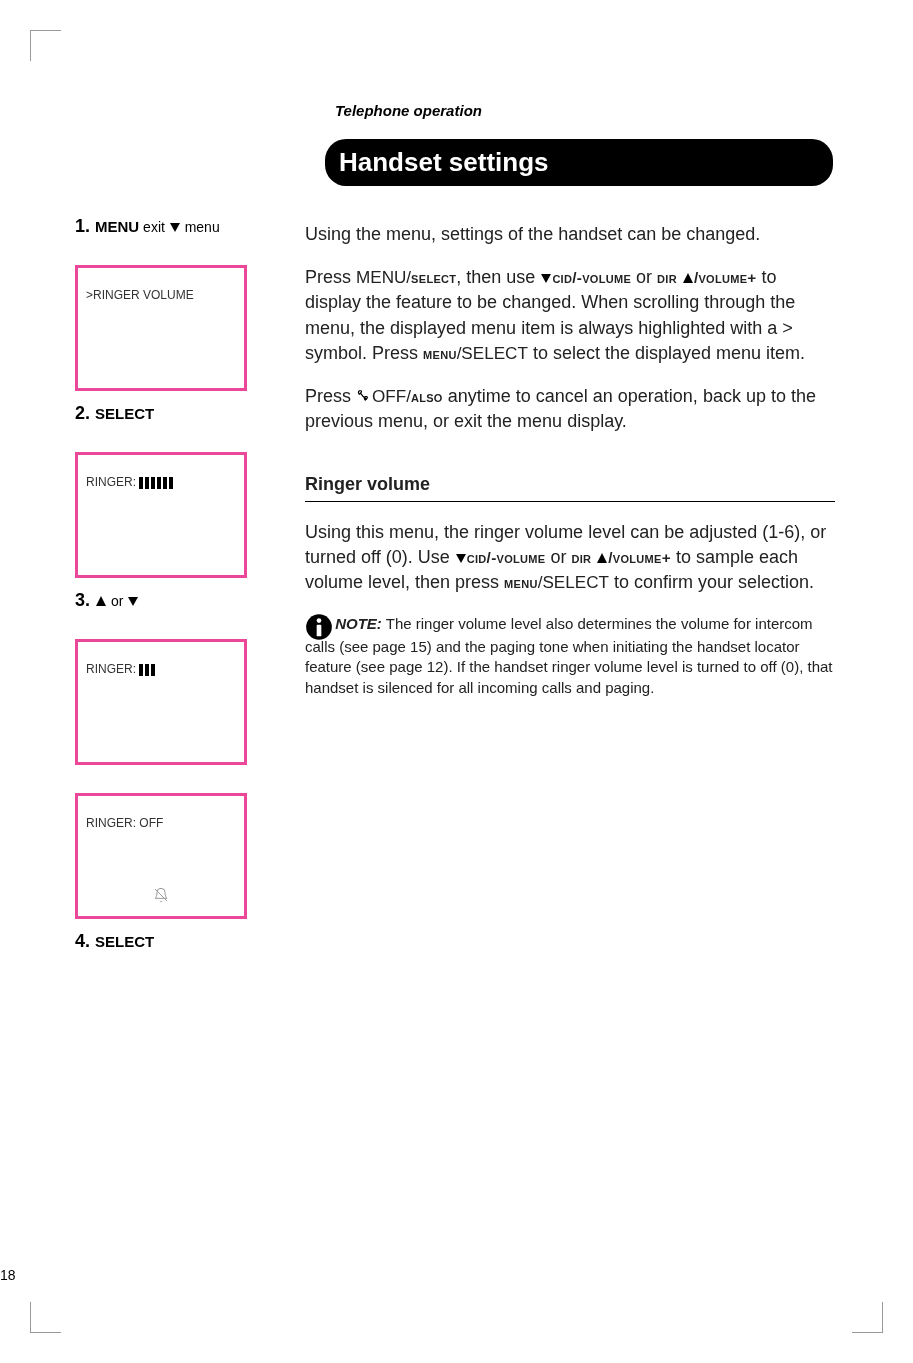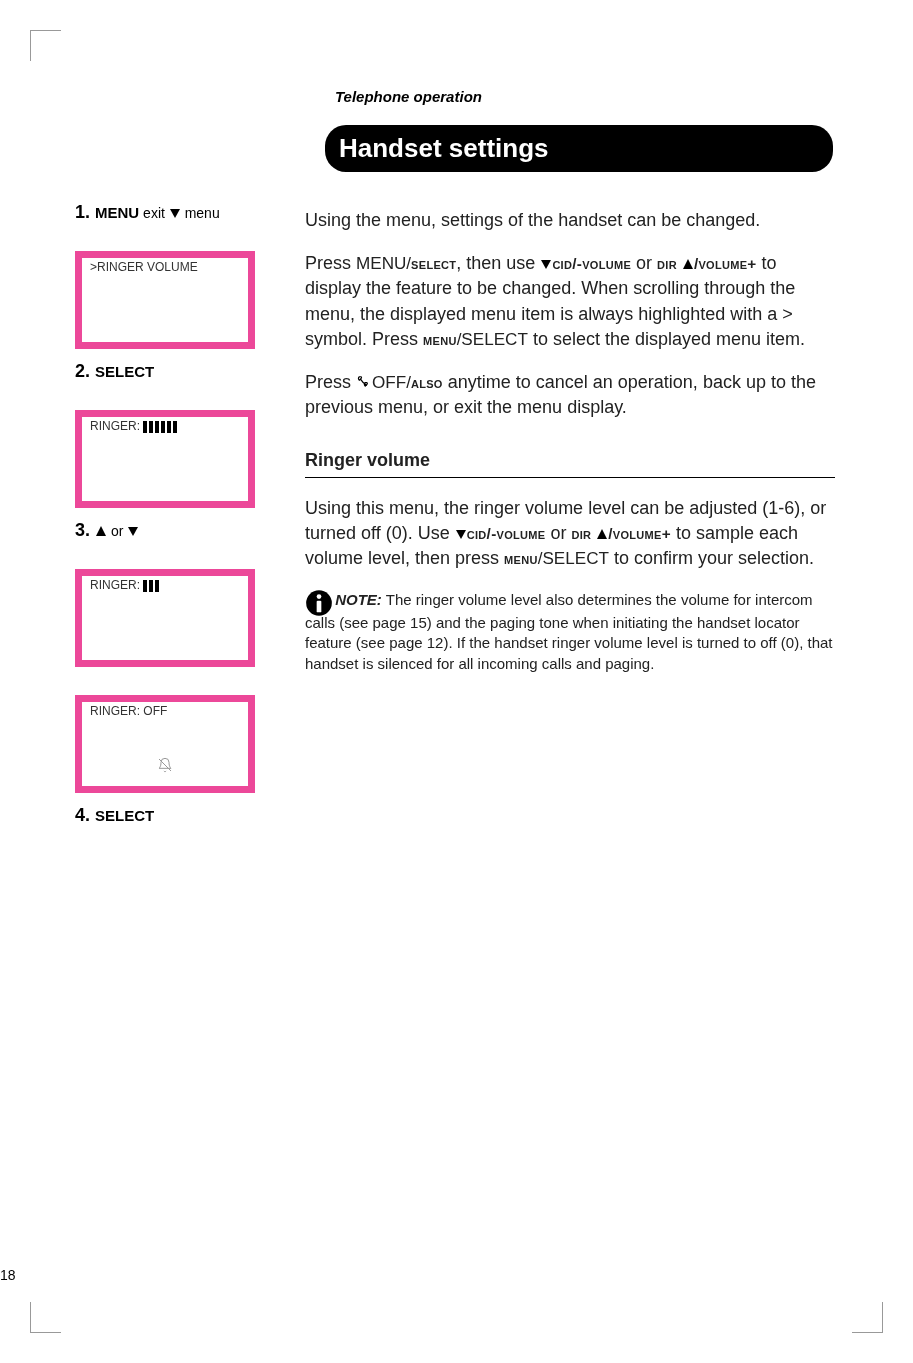--- a/index.html
+++ b/index.html
@@ -34,21 +34,21 @@
     position: absolute;
     bottom: 30px;
     right: 30px;
     width: 30px;
     height: 30px;
     border-right: 1px solid #999;
     border-bottom: 1px solid #999;
   }
   .page {
     position: absolute;
-    top: 88px;
+    top: 102px;
     left: 75px;
     width: 760px;
   }
   .header-small {
     font-style: italic;
     font-weight: bold;
     font-size: 15px;
     margin-left: 260px;
     margin-bottom: 20px;
   }
@@ -85,24 +85,24 @@
   }
   .step .small {
     font-weight: normal;
     font-size: 14px;
   }
   .step .smcaps {
     font-weight: 900;
     font-size: 15px;
   }
   .lcd {
-    border: 7px solid #ec4899;
+    border: 3px solid #ec4899;
     width: 150px;
     height: 80px;
-    padding: 2px 8px;
+    padding: 20px 8px;
     font-size: 12px;
     color: #333;
     margin-bottom: 10px;
     position: relative;
     margin-top: 28px;
   }
   .bars {
     display: inline-flex;
     gap: 2px;
     vertical-align: middle;
@@ -118,21 +118,21 @@
     bottom: 10px;
     left: 50%;
     transform: translateX(-50%);
     color: #888;
   }
   .subheading {
     font-weight: bold;
     font-size: 18px;
     border-bottom: 1px solid #000;
     padding-bottom: 3px;
-    margin-top: 28px;
+    margin-top: 38px;
     margin-bottom: 12px;
   }
   .note-row {
     margin-top: 18px;
     font-size: 15px;
     line-height: 1.35;
   }
   .info-icon {
     display: inline-block;
     width: 24px;

